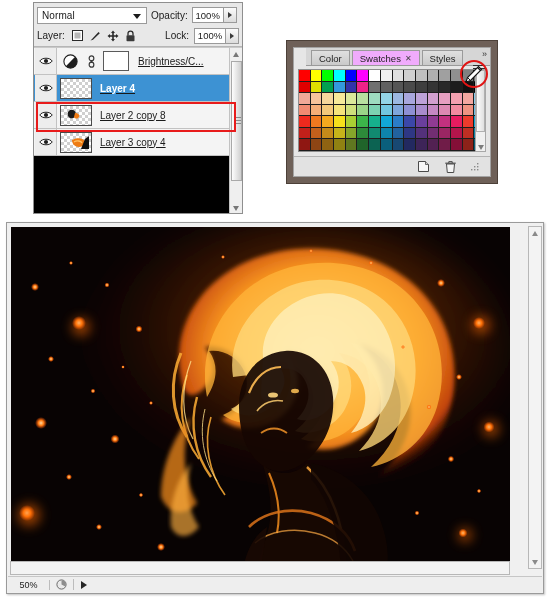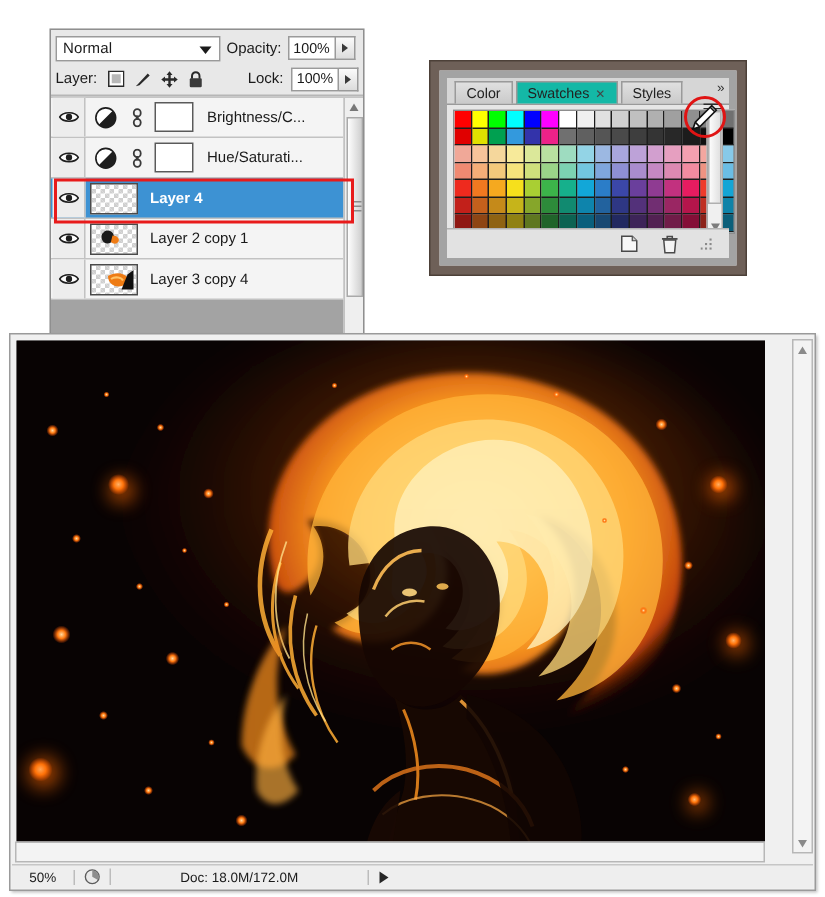--- a/index.html
+++ b/index.html
@@ -7,21 +7,21 @@
     margin: 0; padding: 0;
     width: 550px; height: 598px;
     background: #ffffff;
     font-family: "Liberation Sans", sans-serif;
     overflow: hidden;
   }
   #root { position: relative; width: 550px; height: 598px; background: #fff; }
 
   
   #layers-panel {
-    position: absolute; left: 33px; top: 19px;
+    position: absolute; left: 33px; top: 2px;
     width: 210px; height: 212px;
     background: #e8e8e8;
     border: 1px solid #8f8f8f;
     font-size: 10px; color: #1a1a1a;
   }
   .lp-row1 {
     display: flex; align-items: center;
     height: 22px; padding: 2px 3px 0 3px;
     gap: 4px;
   }
@@ -60,23 +60,24 @@
   .lp-row2 {
     display: flex; align-items: center;
     height: 22px; padding: 0 3px; gap: 5px;
     border-bottom: 1px solid #b6b6b6;
   }
   .lock-icons { display: flex; align-items: center; gap: 6px; margin-left: 2px; }
 
   .layer-list {
     position: relative;
     height: 166px;
-    background: #a3a3a3;
+    background: #000000;
     border-top: 1px solid #c9c9c9;
     overflow: hidden;
+    text-decoration: underline;
   }
   .layer-row {
     display: flex; align-items: center;
     height: 27px;
     border-bottom: 1px solid #c2c2c2;
     background: #f4f4f4;
     padding-left: 1px;
   }
   .layer-row.selected { background: #3d92d3; }
   .eye-cell {
@@ -141,36 +142,37 @@
   #swatches-outer {
     position: absolute; left: 286px; top: 40px;
     width: 212px; height: 144px;
     background: #6e6058;
     border: 1px solid #4c4038;
     padding: 6px;
   }
   #swatches-panel {
     width: 100%; height: 100%;
     background: #e6e6e6;
-    border: 5px solid #a3a3a3;
+    border: 1px solid #a3a3a3;
     position: relative;
+    padding-left: 12px;
   }
   .sw-tabbar {
     height: 18px; display: flex; align-items: flex-end;
     background: #d6d6d6; border-bottom: 1px solid #9a9a9a;
     padding-left: 5px;
   }
   .sw-tab {
     font-size: 9.5px; color: #222;
     padding: 2px 7px 2px 7px; height: 15px;
     border: 1px solid #9a9a9a; border-bottom: none;
     background: linear-gradient(#e0e0e0,#cacaca);
     margin-right: 2px; display: flex; align-items: center; gap: 4px;
   }
-  .sw-tab.active { background: #14b8a6; }
+  .sw-tab.active { background: #f0abfc; }
   .tab-x { font-size: 8px; color: #444; }
   .sw-collapse {
     position: absolute; right: 4px; top: 1px;
     font-size: 9px; color: #333; letter-spacing: -1px;
   }
   .sw-menu {
     position: absolute; right: 5px; top: 17px;
     width: 12px;
   }
   .sw-menu i { display: block; height: 1px; background: #2e2e2e; margin-bottom: 2px; }
@@ -313,45 +315,20 @@
                 <rect x="2.2" y="0.8" width="4.6" height="5" rx="2.3" fill="none" stroke="#3a3a3a" stroke-width="1.2"></rect>
                 <rect x="2.2" y="7.2" width="4.6" height="5" rx="2.3" fill="none" stroke="#3a3a3a" stroke-width="1.2"></rect>
                 <rect x="3.6" y="5" width="1.8" height="3" fill="#3a3a3a"></rect>
               </svg>
             </div>
             <div style="width: 34px; display: flex; align-items: center; justify-content: center;">
               <span class="mask-thumb"></span>
             </div>
             <div class="layer-name">Brightness/C...</div>
           </div>
-          <div class="layer-row">
-            <div class="eye-cell">
-              <svg width="14" height="10" viewBox="0 0 14 10">
-                <path d="M0.8 5 C3 1.3 11 1.3 13.2 5 C11 8.7 3 8.7 0.8 5 Z" fill="#fdfdfd" stroke="#1e1e1e" stroke-width="1"></path>
-                <circle cx="7" cy="5" r="2.1" fill="#1e1e1e"></circle>
-              </svg>
-            </div>
-            <div class="adj-cell">
-              <svg width="15" height="15" viewBox="0 0 15 15">
-                <circle cx="7.5" cy="7.5" r="6.6" fill="#ffffff" stroke="#1e1e1e" stroke-width="1.1"></circle>
-                <path d="M7.5 0.9 A6.6 6.6 0 0 1 7.5 14.1 Z" fill="#1e1e1e" transform="rotate(45 7.5 7.5)"></path>
-              </svg>
-            </div>
-            <div class="link-cell">
-              <svg width="9" height="13" viewBox="0 0 9 13">
-                <rect x="2.2" y="0.8" width="4.6" height="5" rx="2.3" fill="none" stroke="#3a3a3a" stroke-width="1.2"></rect>
-                <rect x="2.2" y="7.2" width="4.6" height="5" rx="2.3" fill="none" stroke="#3a3a3a" stroke-width="1.2"></rect>
-                <rect x="3.6" y="5" width="1.8" height="3" fill="#3a3a3a"></rect>
-              </svg>
-            </div>
-            <div style="width: 34px; display: flex; align-items: center; justify-content: center;">
-              <span class="mask-thumb"></span>
-            </div>
-            <div class="layer-name">Hue/Saturati...</div>
-          </div>
           <div class="layer-row selected">
             <div class="eye-cell">
               <svg width="14" height="10" viewBox="0 0 14 10">
                 <path d="M0.8 5 C3 1.3 11 1.3 13.2 5 C11 8.7 3 8.7 0.8 5 Z" fill="#fdfdfd" stroke="#1e1e1e" stroke-width="1"></path>
                 <circle cx="7" cy="5" r="2.1" fill="#1e1e1e"></circle>
               </svg>
             </div>
             <div class="thumb-cell">
               <span class="px-thumb"></span>
             </div>
@@ -365,21 +342,21 @@
               </svg>
             </div>
             <div class="thumb-cell">
               <span class="px-thumb">
                 <svg width="30" height="19" viewBox="0 0 30 19" style="position:absolute;left:0;top:0">
                   <path d="M9 4 C12 3 15 5 15 8 C15 11 12 13 9 12 C7 11 6 8 7 6 Z" fill="#1b1b1b"></path>
                   <path d="M14 7 C17 7 19 9 18 11 C17 13 14 13 13 11 Z" fill="#f07c15"></path>
                 </svg>
               </span>
             </div>
-            <div class="layer-name">Layer 2 copy 1</div>
+            <div class="layer-name">Layer 2 copy 8</div>
           </div>
           <div class="layer-row">
             <div class="eye-cell">
               <svg width="14" height="10" viewBox="0 0 14 10">
                 <path d="M0.8 5 C3 1.3 11 1.3 13.2 5 C11 8.7 3 8.7 0.8 5 Z" fill="#fdfdfd" stroke="#1e1e1e" stroke-width="1"></path>
                 <circle cx="7" cy="5" r="2.1" fill="#1e1e1e"></circle>
               </svg>
             </div>
             <div class="thumb-cell">
               <span class="px-thumb">
@@ -753,21 +730,20 @@
     <div id="doc-hscroll"></div>
 
     <div id="status-bar">
       <div class="sb-zoom">50%</div>
       <div class="sb-icon">
         <svg width="11" height="11" viewBox="0 0 11 11">
           <circle cx="5.5" cy="5.5" r="4.6" fill="#e9e9e9" stroke="#5c5c5c" stroke-width="0.9"></circle>
           <path d="M5.5 5.5 L5.5 1.2 A4.3 4.3 0 0 1 9.3 7.6 Z" fill="#8d8d8d"></path>
         </svg>
       </div>
-      <div class="sb-doc">Doc: 18.0M/172.0M</div>
       <div class="sb-play">
           <span class="ptri"></span>
         </div>
       <div style="flex:1"></div>
     </div>
   </div>
 
 </div>
 
 </body></html>

